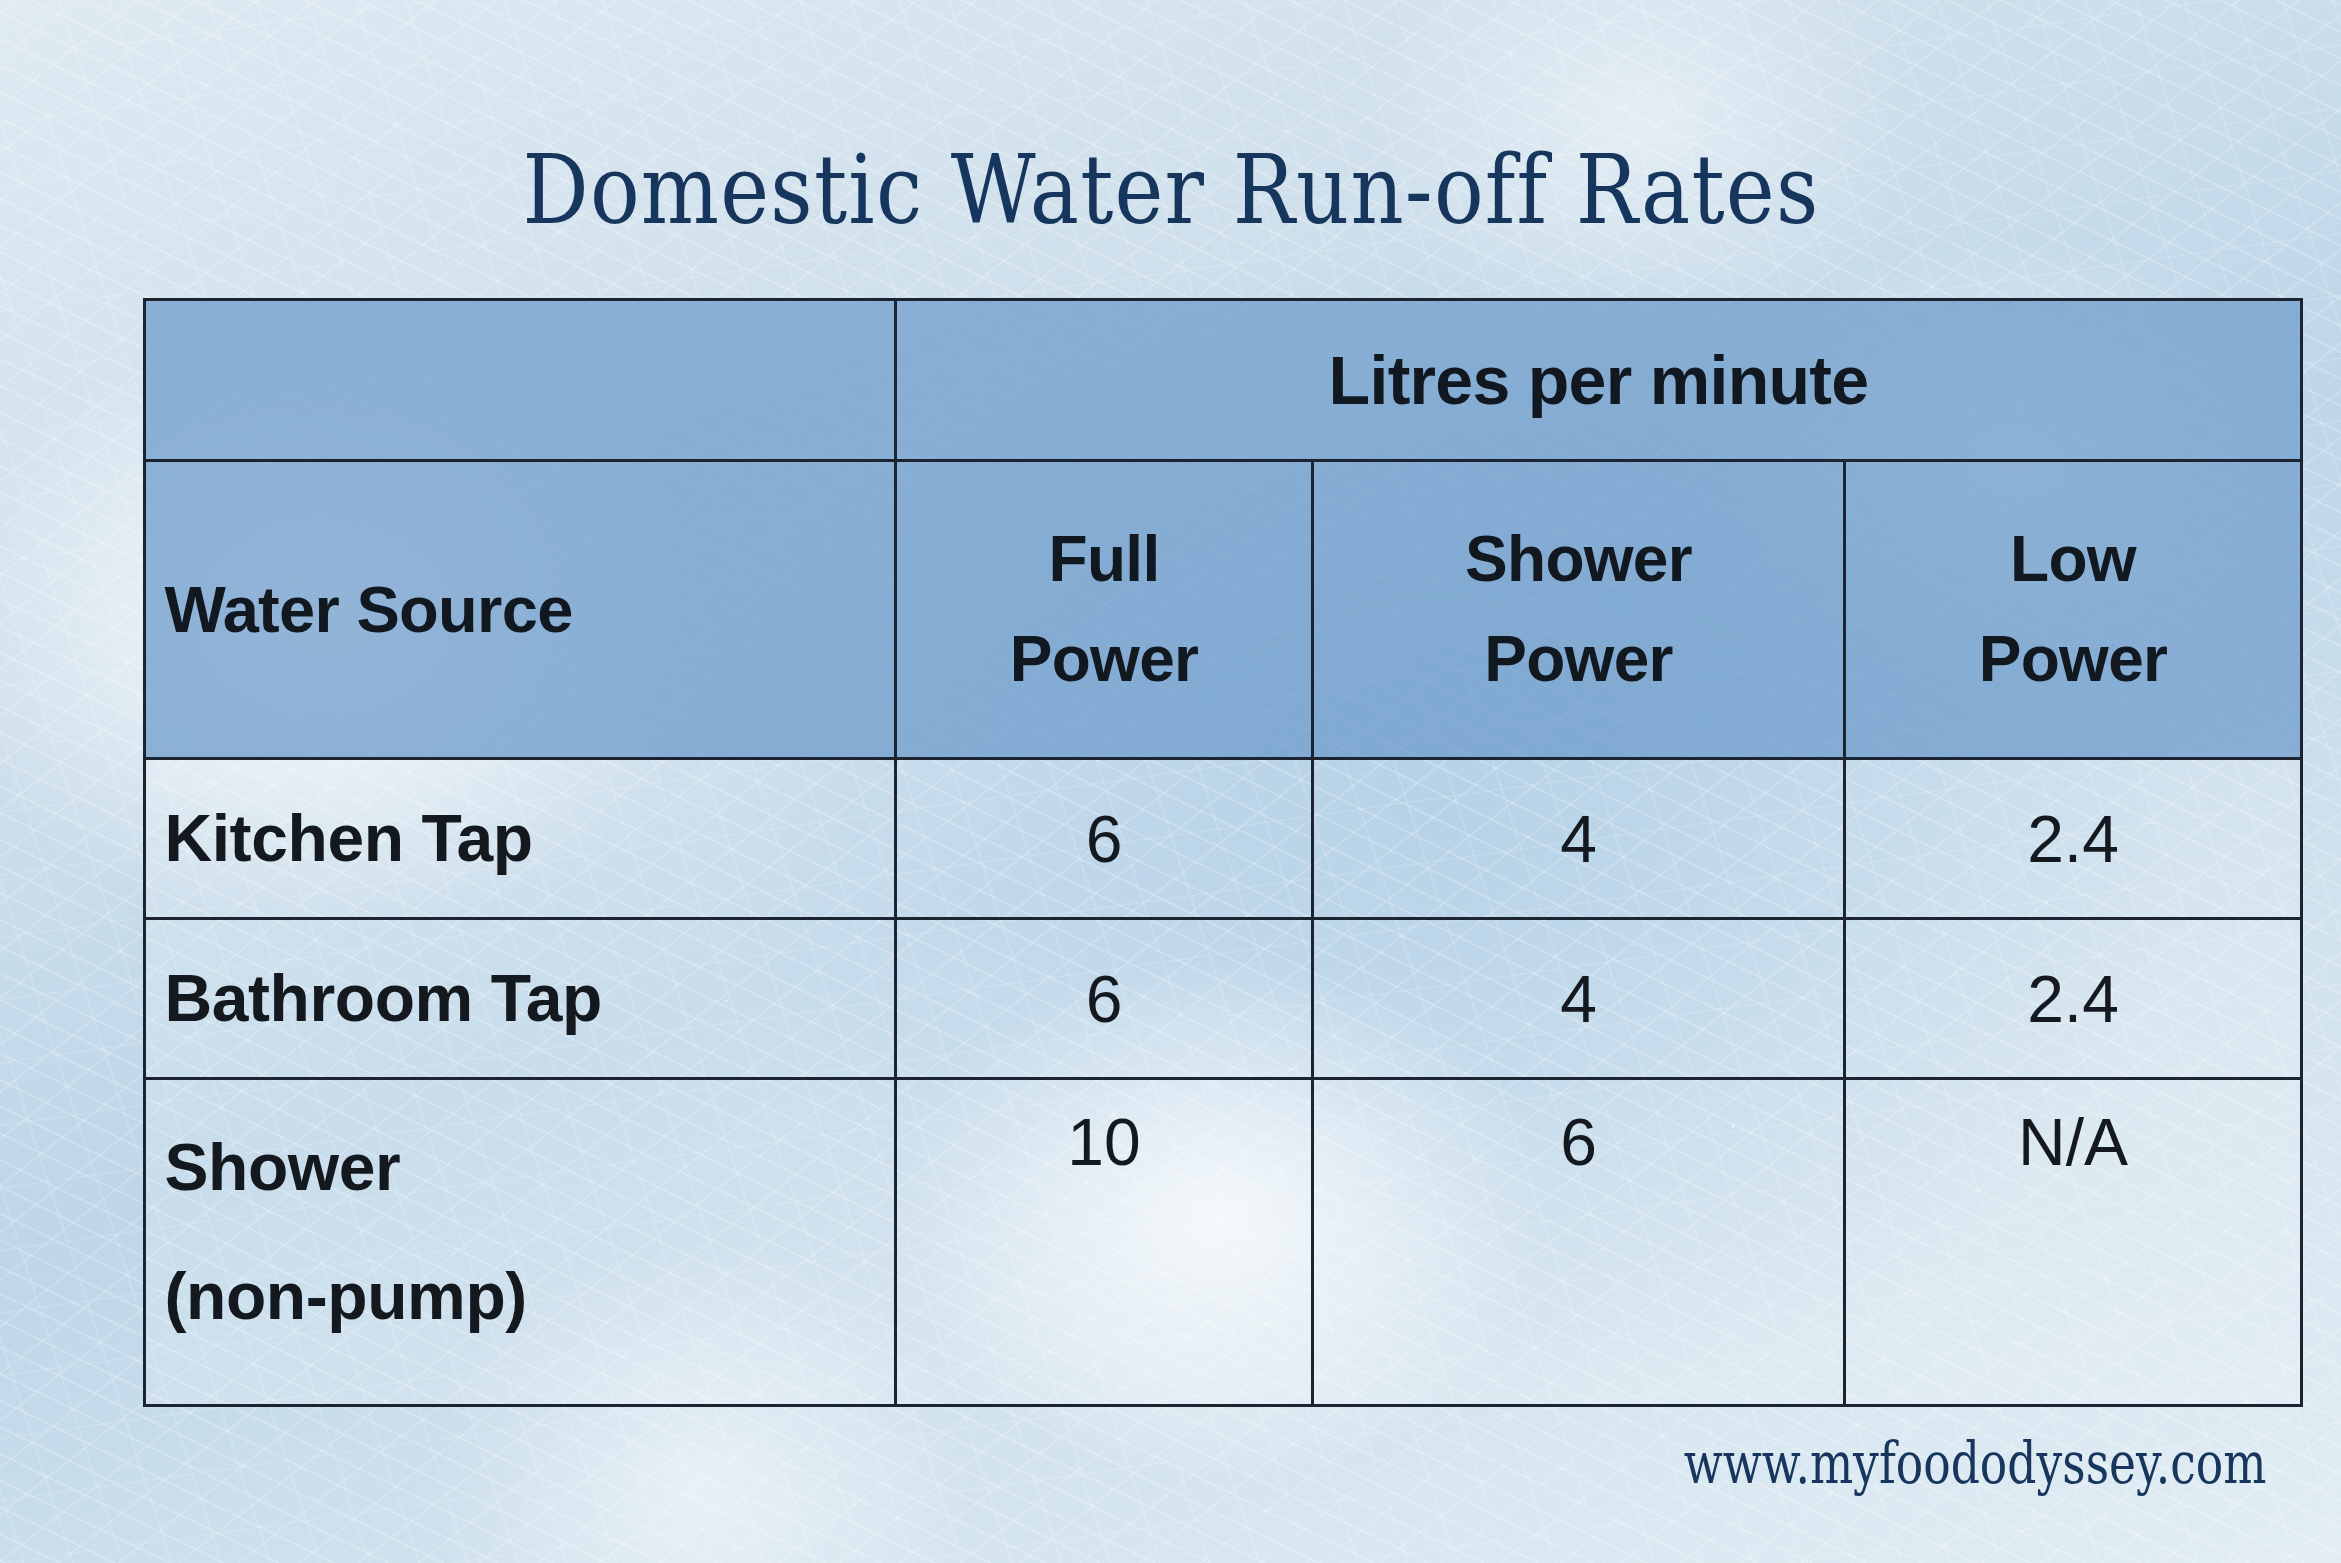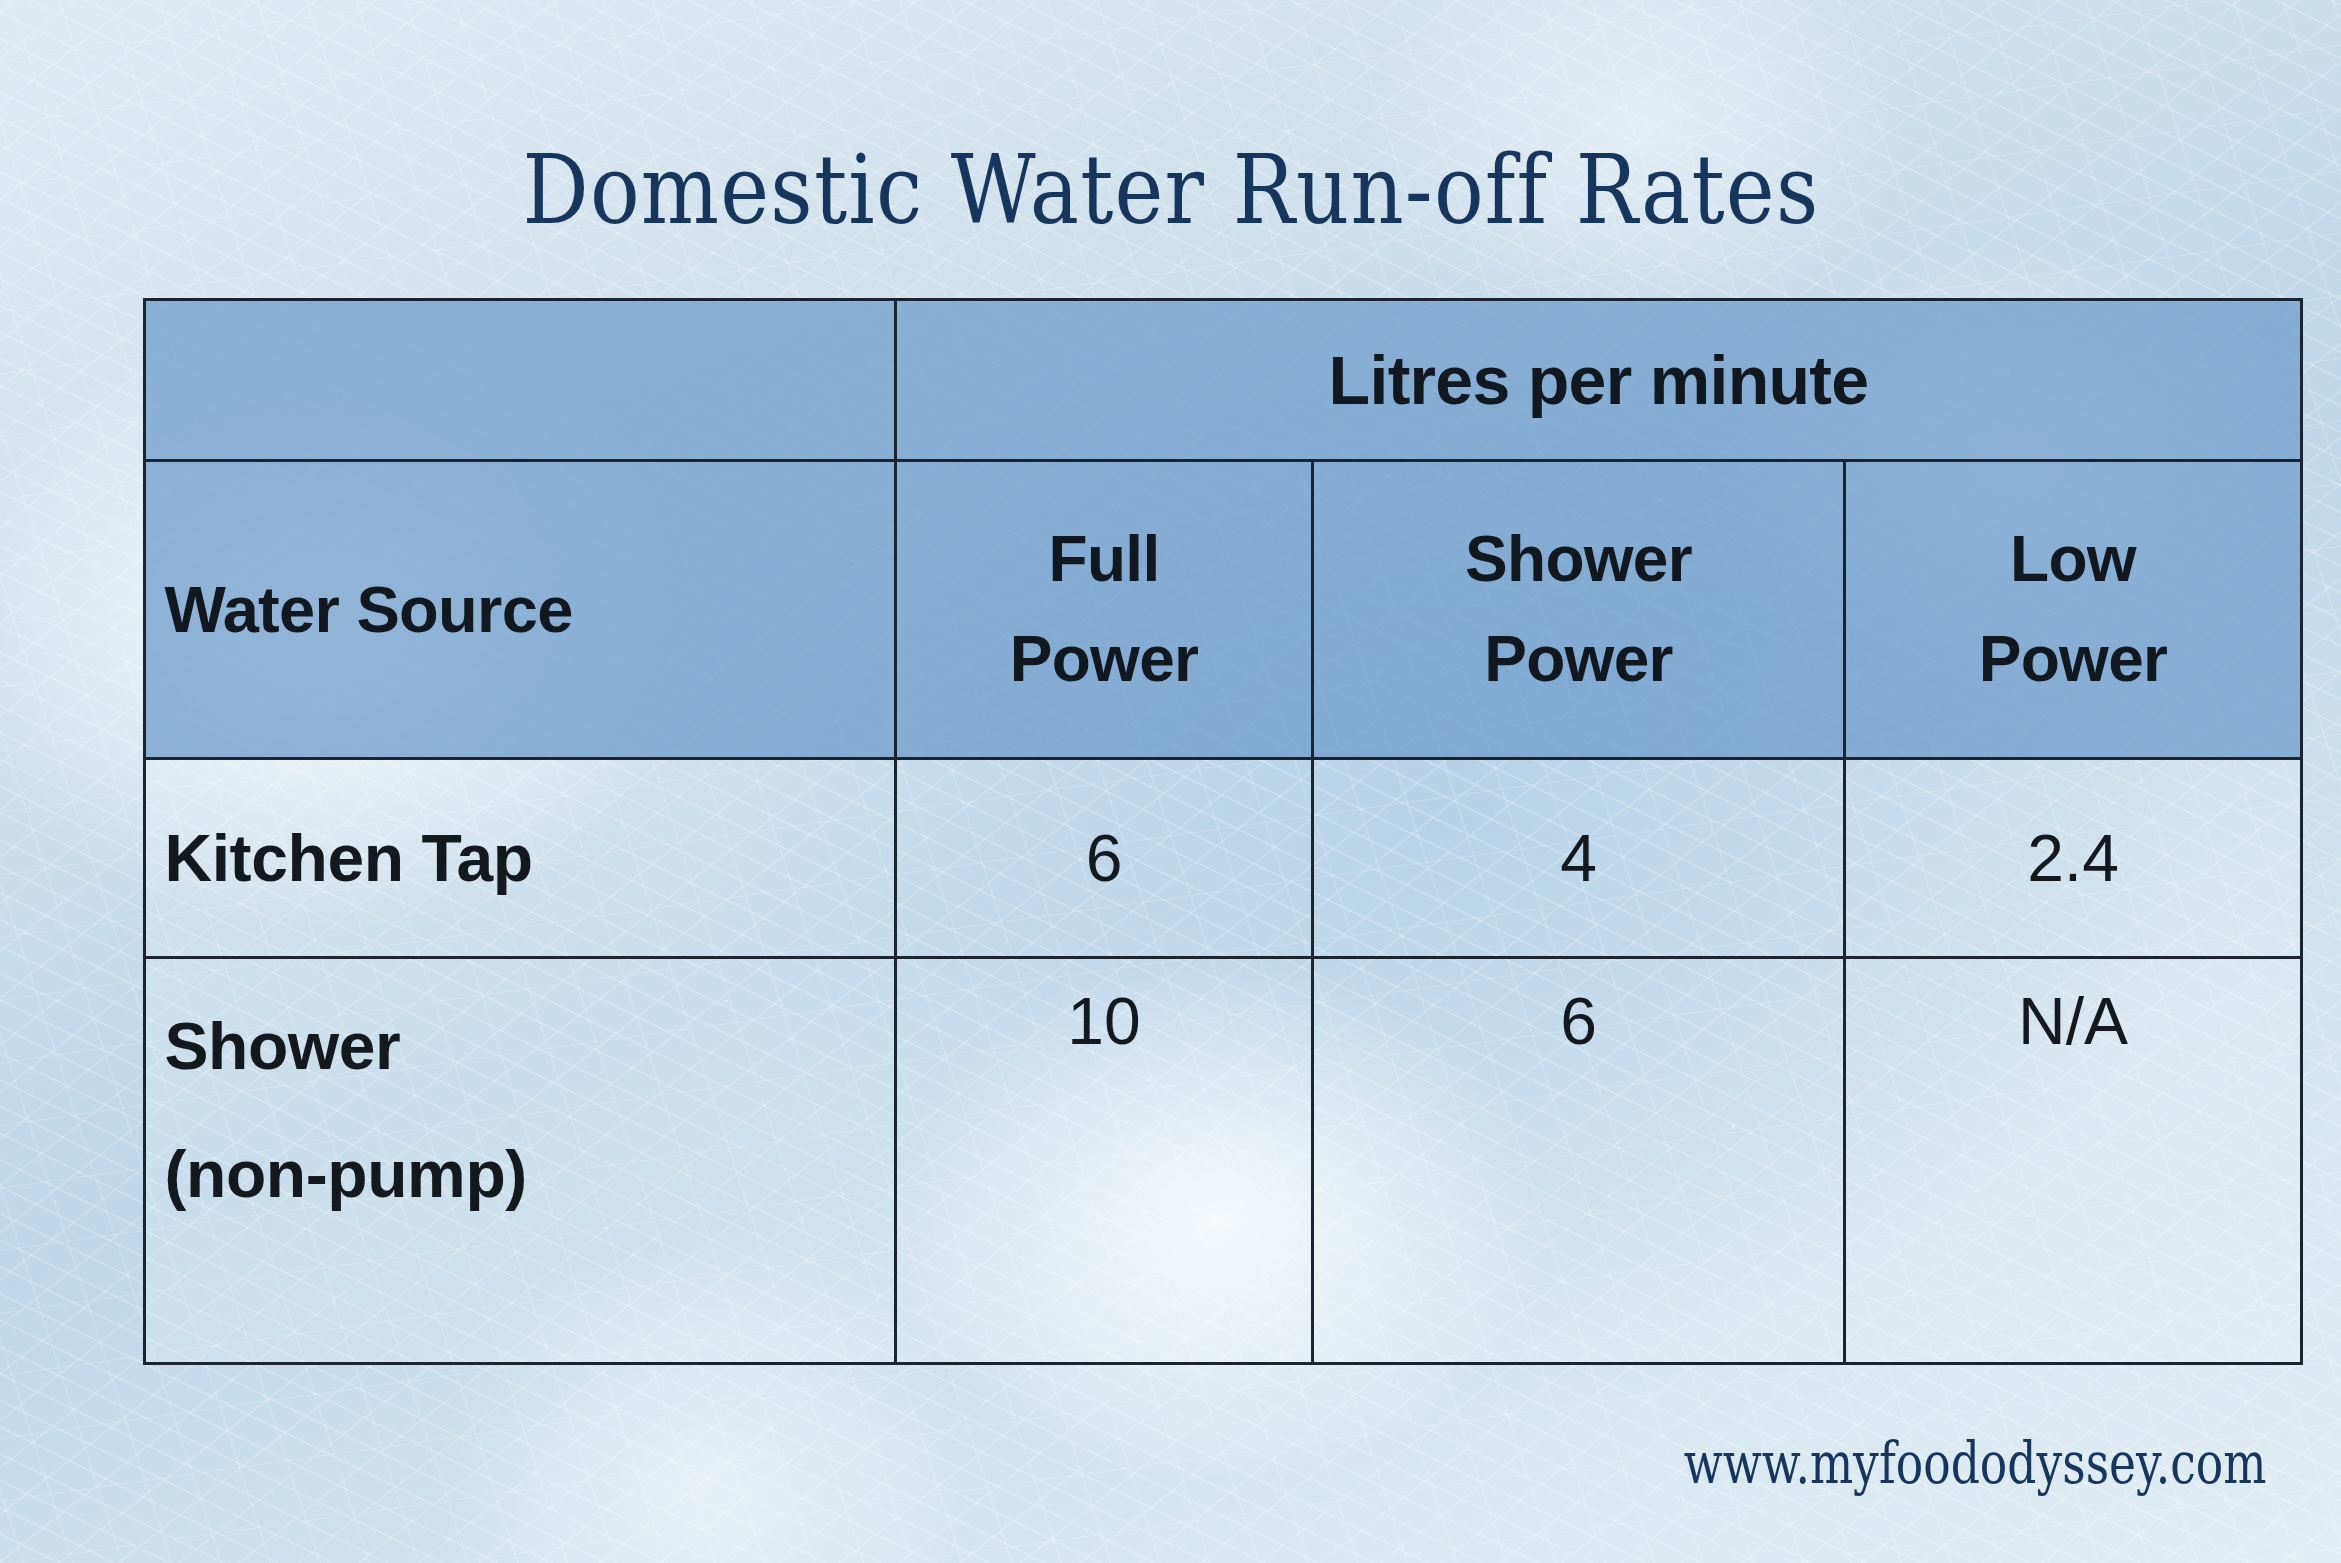--- a/index.html
+++ b/index.html
@@ -219,20 +219,28 @@
 
         <tr class="r-normal">
           <td class="src">
             <span class="ln">Kitchen Tap</span>
           </td>
           <td class="val">6</td>
           <td class="val">4</td>
           <td class="val">2.4</td>
         </tr>
 
+        <tr class="r-normal">
+          <td class="src">
+            <span class="ln">Bathroom Tap</span>
+          </td>
+          <td class="val">6</td>
+          <td class="val">4</td>
+          <td class="val">2.4</td>
+        </tr>
 
         <tr class="r-tall">
           <td class="src">
             <span class="ln">Shower</span>
             <span class="ln">(non-pump)</span>
           </td>
           <td class="val">10</td>
           <td class="val">6</td>
           <td class="val">N/A</td>
         </tr>

